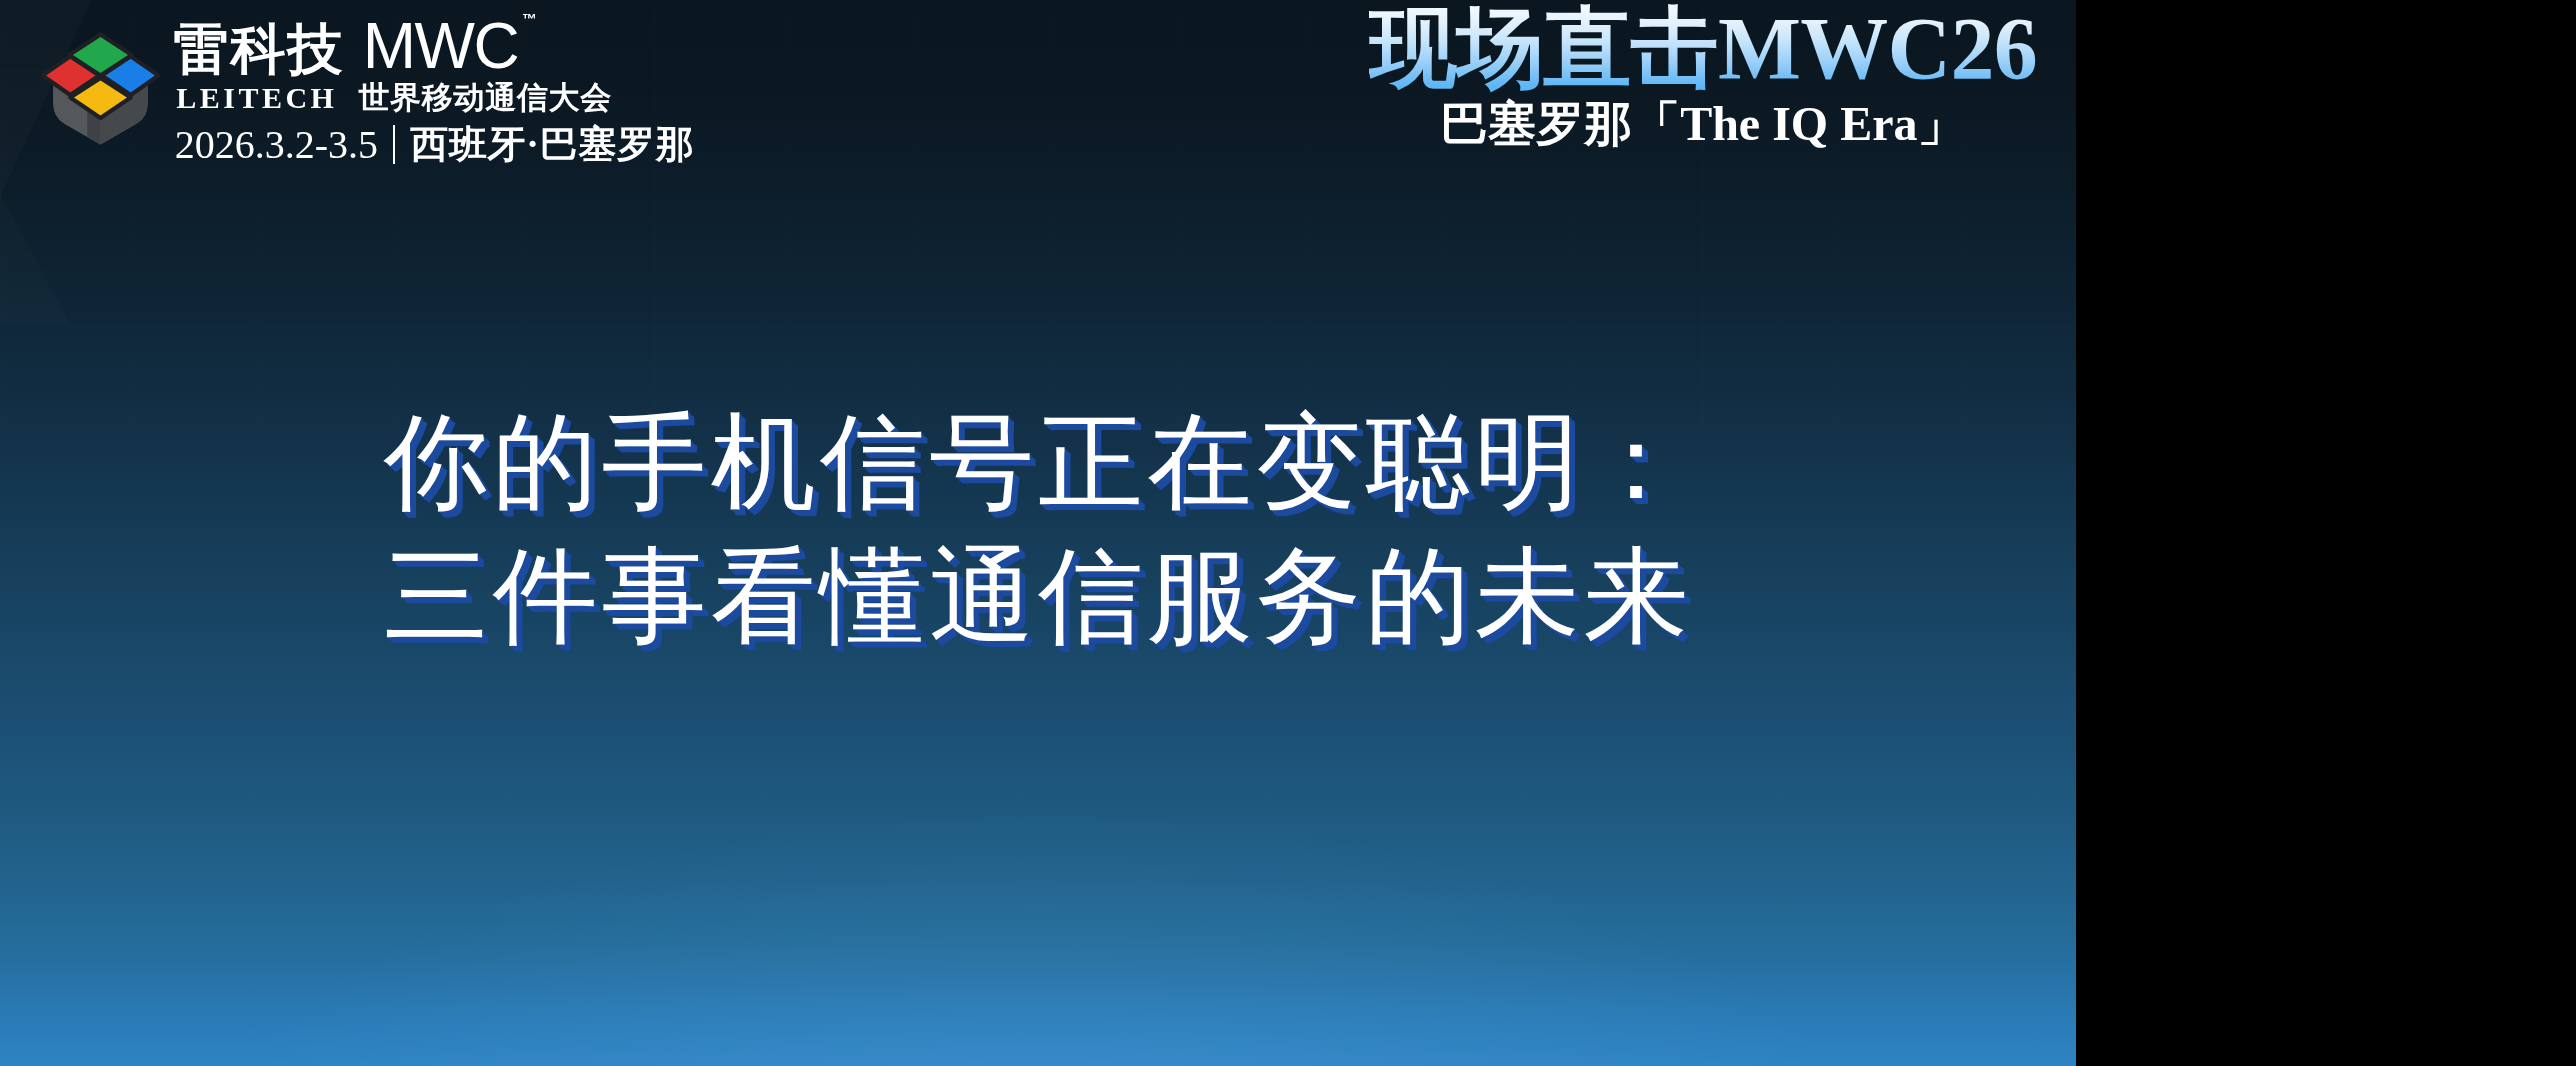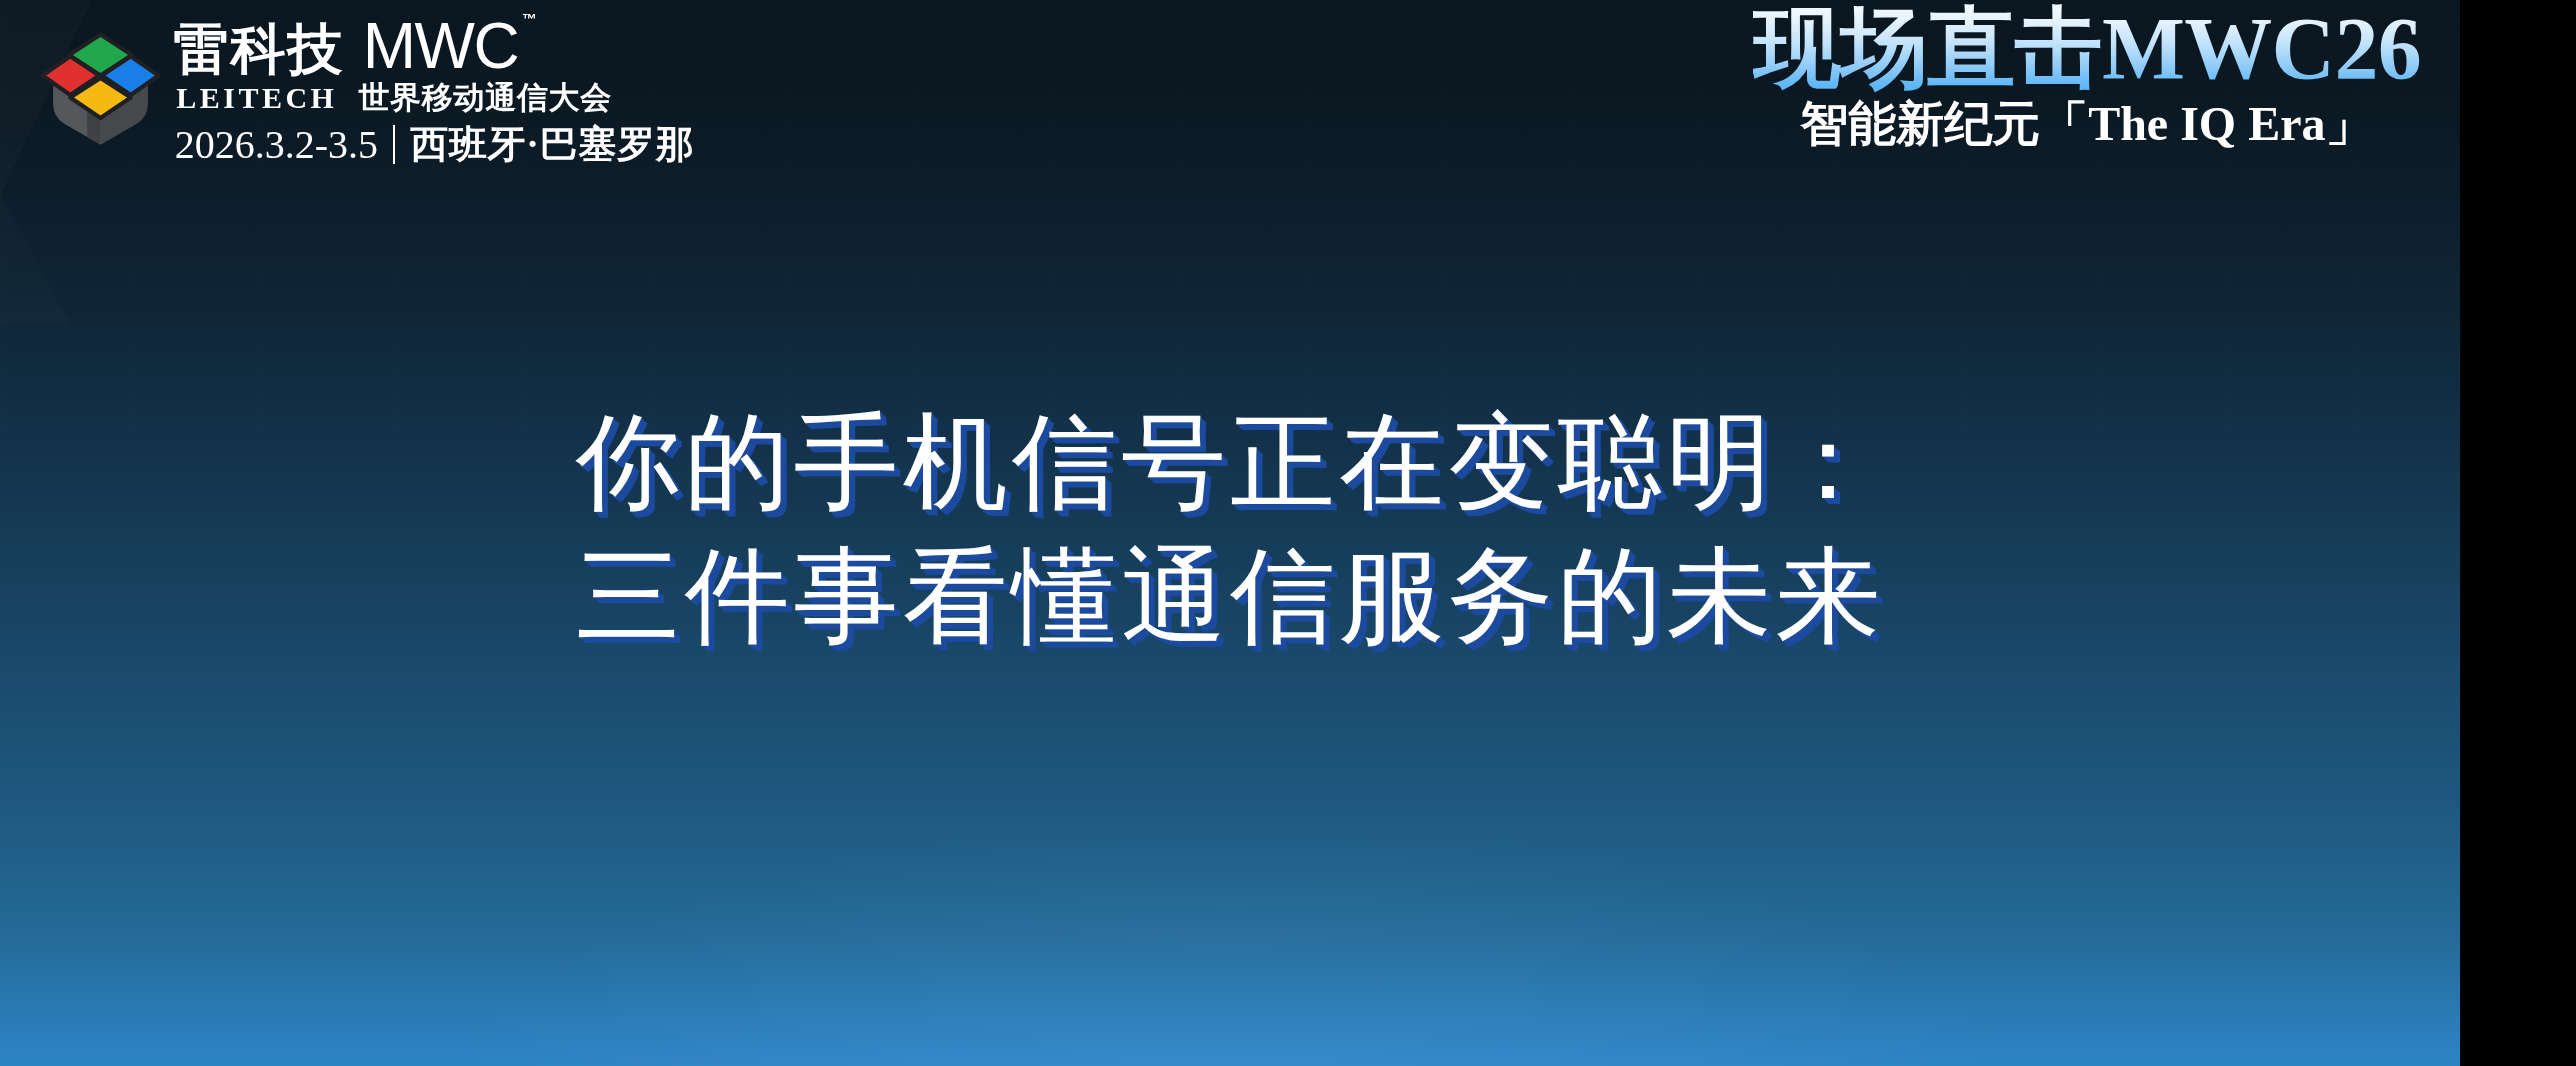--- a/index.html
+++ b/index.html
@@ -4,21 +4,21 @@
 <title>MWC26 Banner</title>
 <style>
   html, body {
     margin: 0;
     padding: 0;
     background: #000;
   }
 
   #banner {
     position: relative;
-    width: 2460px;
+    width: 2076px;
     height: 1066px;
     overflow: hidden;
     font-family: "Liberation Sans", sans-serif;
     background:
       linear-gradient(180deg,
         #0a1620 0%,
         #0b1822 8%,
         #0c1c28 16%,
         #0e2333 26%,
         #112c41 36%,
@@ -284,21 +284,21 @@
           <span id="date-div"></span>
           <span id="date-place">西班牙·巴塞罗那</span>
         </div>
 
       </div>
     </div>
   </div>
 
   <div id="headline-block">
     <div id="headline-main">现场直击MWC26</div>
-    <div id="headline-sub">智能新纪元「The IQ Era」</div>
+    <div id="headline-sub">巴塞罗那「The IQ Era」</div>
   </div>
 
   <div id="title-block">
     <div class="title-line">你的手机信号正在变聪明：</div>
     <div class="title-line">三件事看懂通信服务的未来</div>
   </div>
 
 </div>
 
 

